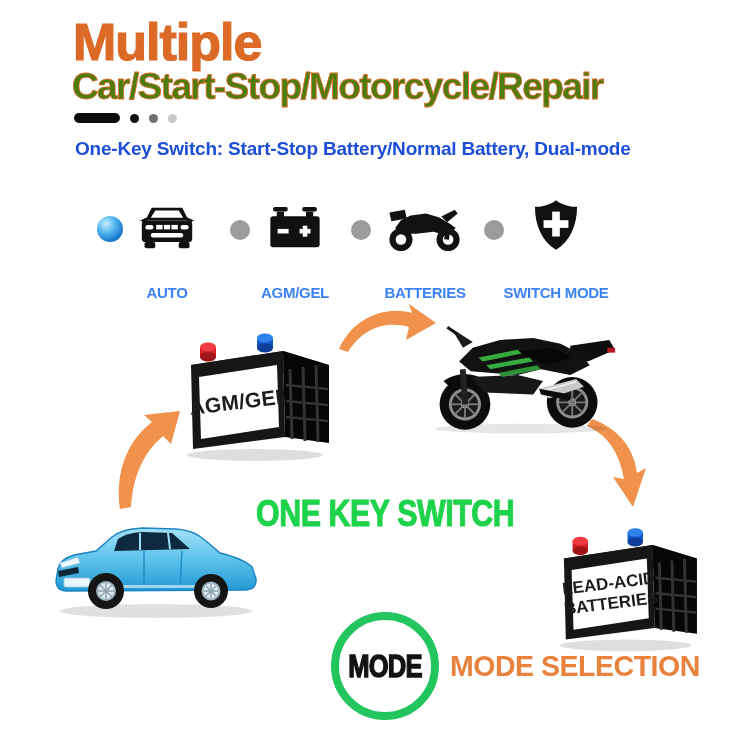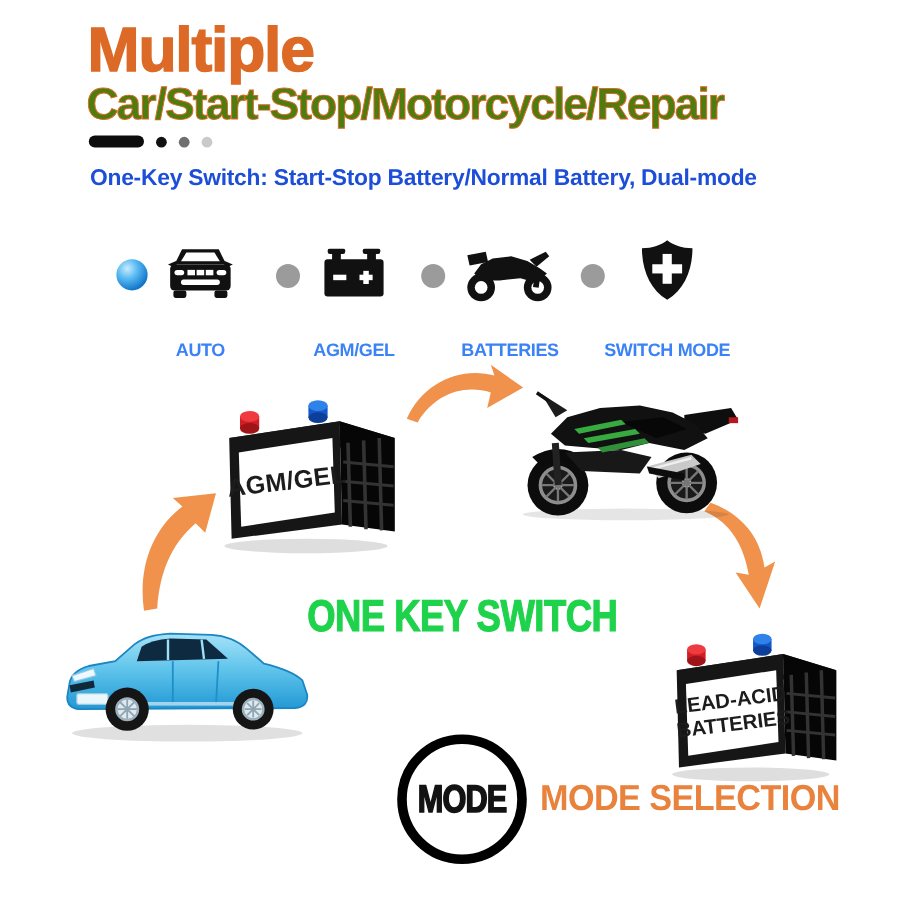--- a/index.html
+++ b/index.html
@@ -31,21 +31,21 @@
        letter-spacing:-0.5px;-webkit-text-stroke:1px #1ed34b;white-space:nowrap;
        transform:scaleX(0.82);transform-origin:left top;}
   .bat-label{position:absolute;display:flex;align-items:center;justify-content:center;
              text-align:center;color:#1c1c1c;font-weight:bold;}
   .agm-label{left:181px;top:380px;width:116px;height:44px;font-size:21px;
              transform:rotate(-7deg);letter-spacing:0.2px;}
   .lead-label{left:552px;top:570px;width:116px;height:48px;font-size:17px;line-height:20px;
               transform:rotate(-7deg);flex-direction:column;}
 
   
-  .mode-circle{left:331px;top:612px;width:92px;height:92px;border:8px solid #000000;
+  .mode-circle{left:331px;top:612px;width:92px;height:92px;border:8px solid #22c55e;
                border-radius:50%;display:flex;align-items:center;justify-content:center;background:#fff;}
   .mode-circle span{font-size:32px;font-weight:bold;color:#131313;letter-spacing:-1px;
                     -webkit-text-stroke:1.4px #131313;transform:scaleX(0.8);}
   .mode-caption{left:450px;top:649px;font-size:30px;font-weight:bold;color:#e8823d;
                 letter-spacing:-0.5px;transform:scaleX(0.95);transform-origin:left top;white-space:nowrap;}
 </style>
 </head>
 <body>
 
 <div class="stage">

